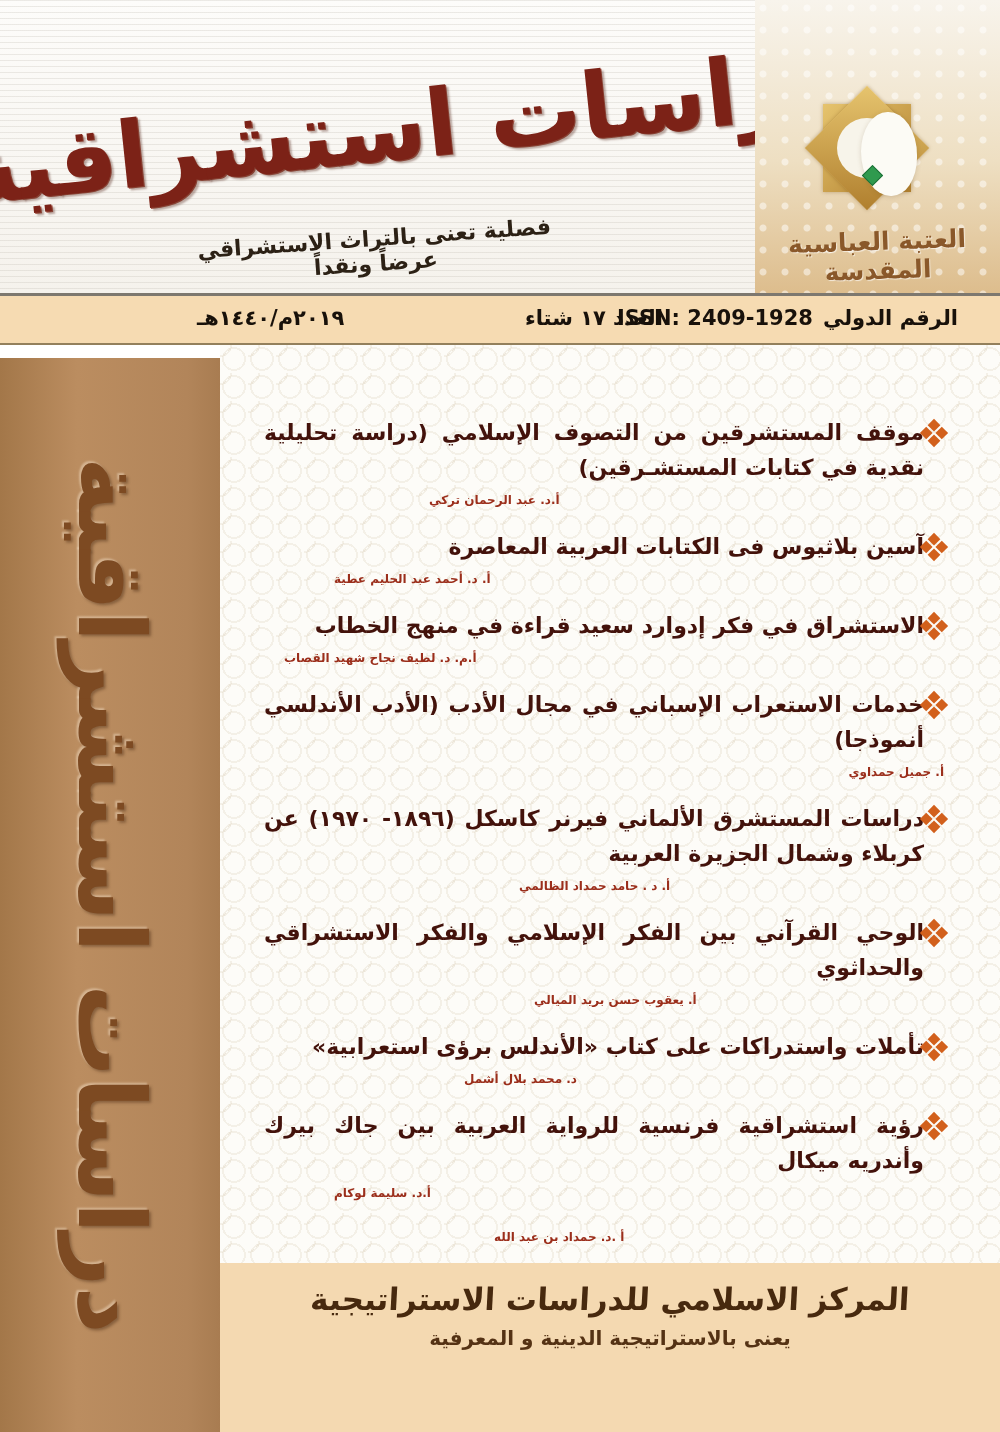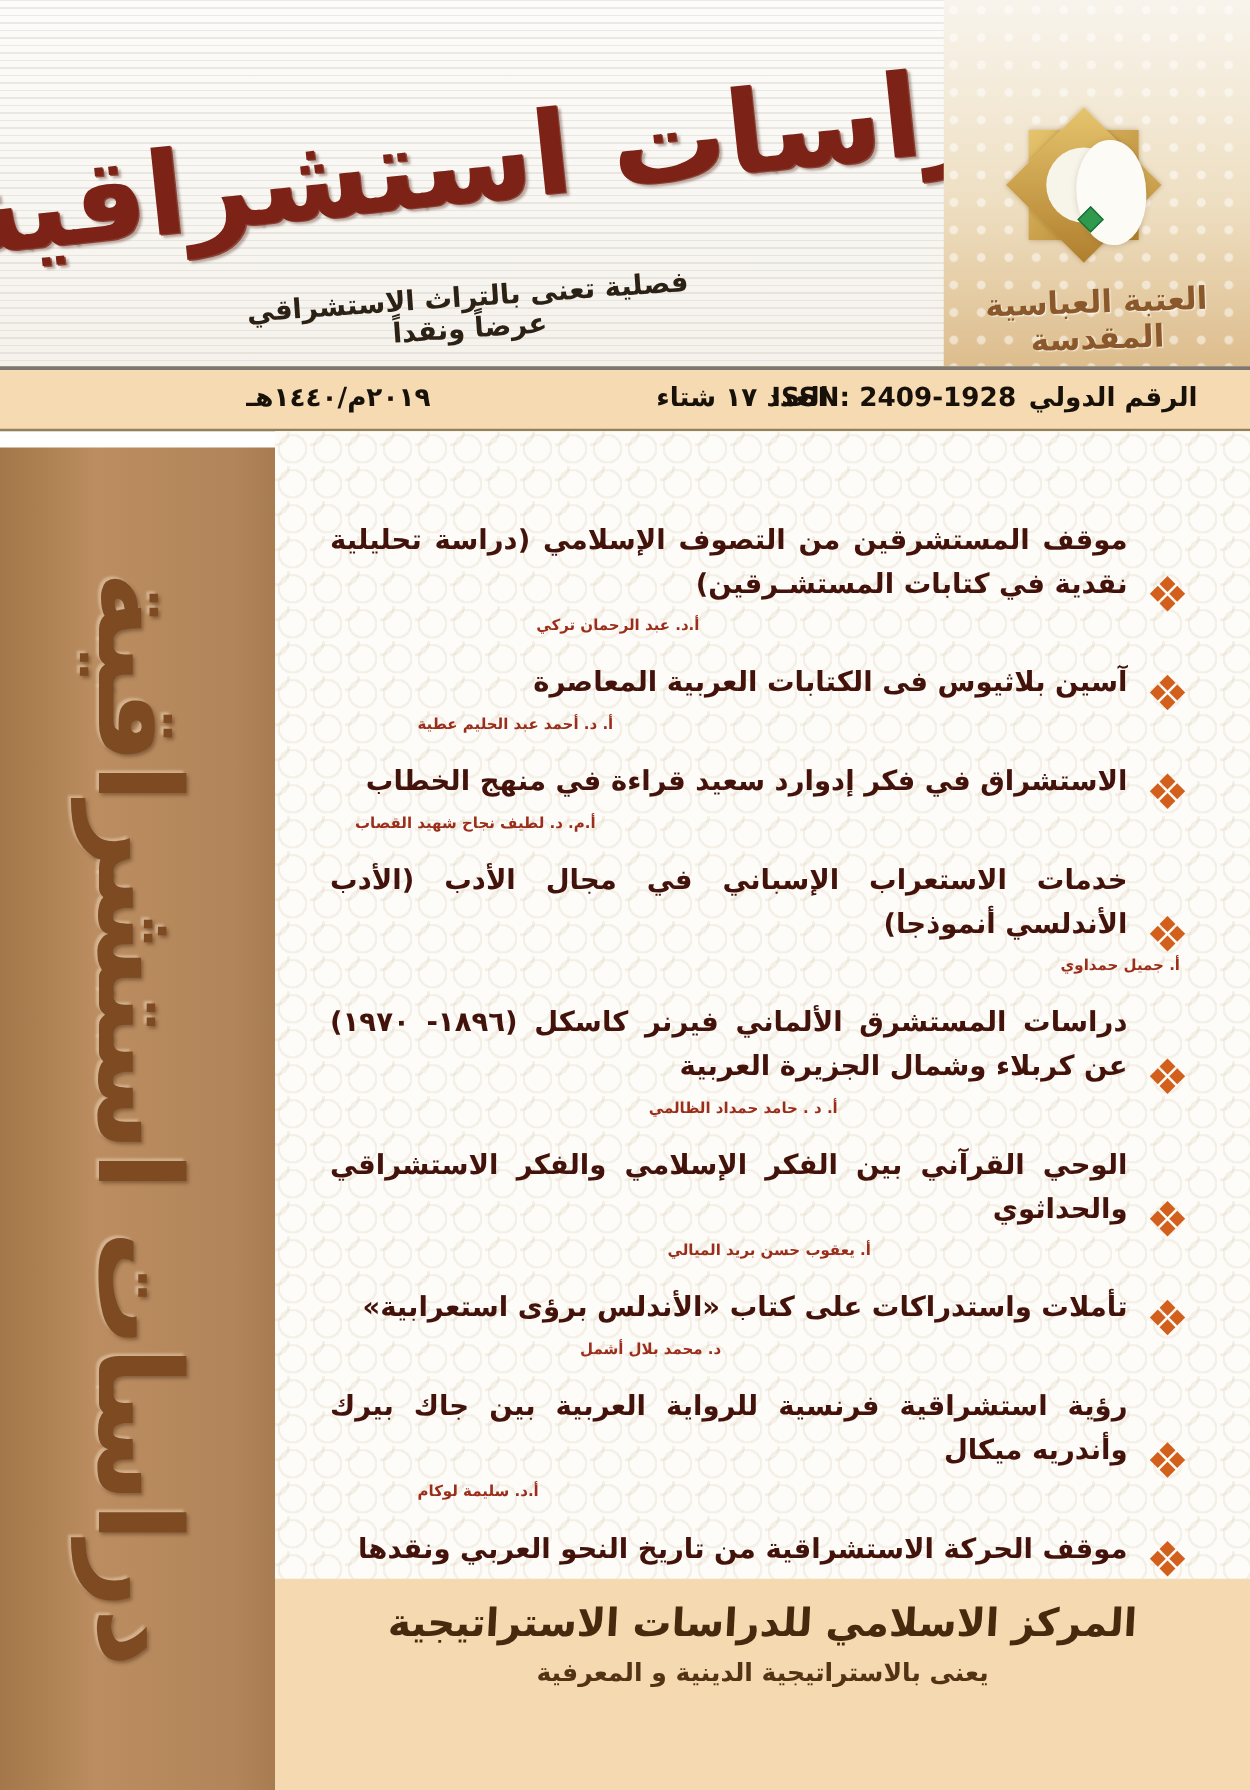--- a/index.html
+++ b/index.html
@@ -93,21 +93,21 @@
     background-color:#fdfcf8;
     background-image:
       radial-gradient(circle at 0 0, transparent 10px, rgba(200,178,148,.17) 10px, rgba(200,178,148,.17) 12px, transparent 12px),
       radial-gradient(circle at 14px 14px, transparent 10px, rgba(200,178,148,.17) 10px, rgba(200,178,148,.17) 12px, transparent 12px);
     background-size:28px 28px;
   }
   #toc {
     direction:rtl; display:flex; flex-direction:column; gap:17px;
     padding:70px 56px 0 44px;
   }
-  .entry .title-row { display:flex; gap:22px; align-items:flex-end; }
+  .entry .title-row { display:flex; gap:0; align-items:flex-start; }
   .bullet {
     flex:0 0 20px; width:20px; height:20px; margin-top:8px; transform:rotate(45deg);
     background-image:
       linear-gradient(#d2601c,#d2601c), linear-gradient(#d2601c,#d2601c),
       linear-gradient(#d2601c,#d2601c), linear-gradient(#d2601c,#d2601c);
     background-size:9px 9px;
     background-position:0 0, 11px 0, 0 11px, 11px 11px;
     background-repeat:no-repeat;
   }
   .entry .t {
@@ -234,24 +234,20 @@
 
     <div class="entry">
       <div class="title-row">
         <span class="bullet"></span>
         <span class="t">رؤية استشراقية فرنسية للرواية العربية بين جاك بيرك وأندريه ميكال</span>
       </div>
       <div class="a">أ.د. سليمة لوكام</div>
     </div>
 
     <div class="entry">
-      <div class="title-row">
-        <span class="bullet"></span>
-        <span class="t">موقف الحركة الاستشراقية من تاريخ النحو العربي ونقدها</span>
-      </div>
       <div class="a">أ .د. حمداد بن عبد الله</div>
     </div>
 
   </div>
 </div>
 
 <div id="footer">
   <div class="name">المركز الاسلامي للدراسات الاستراتيجية</div>
   <div class="tagline">يعنى بالاستراتيجية الدينية و المعرفية</div>
 </div>

